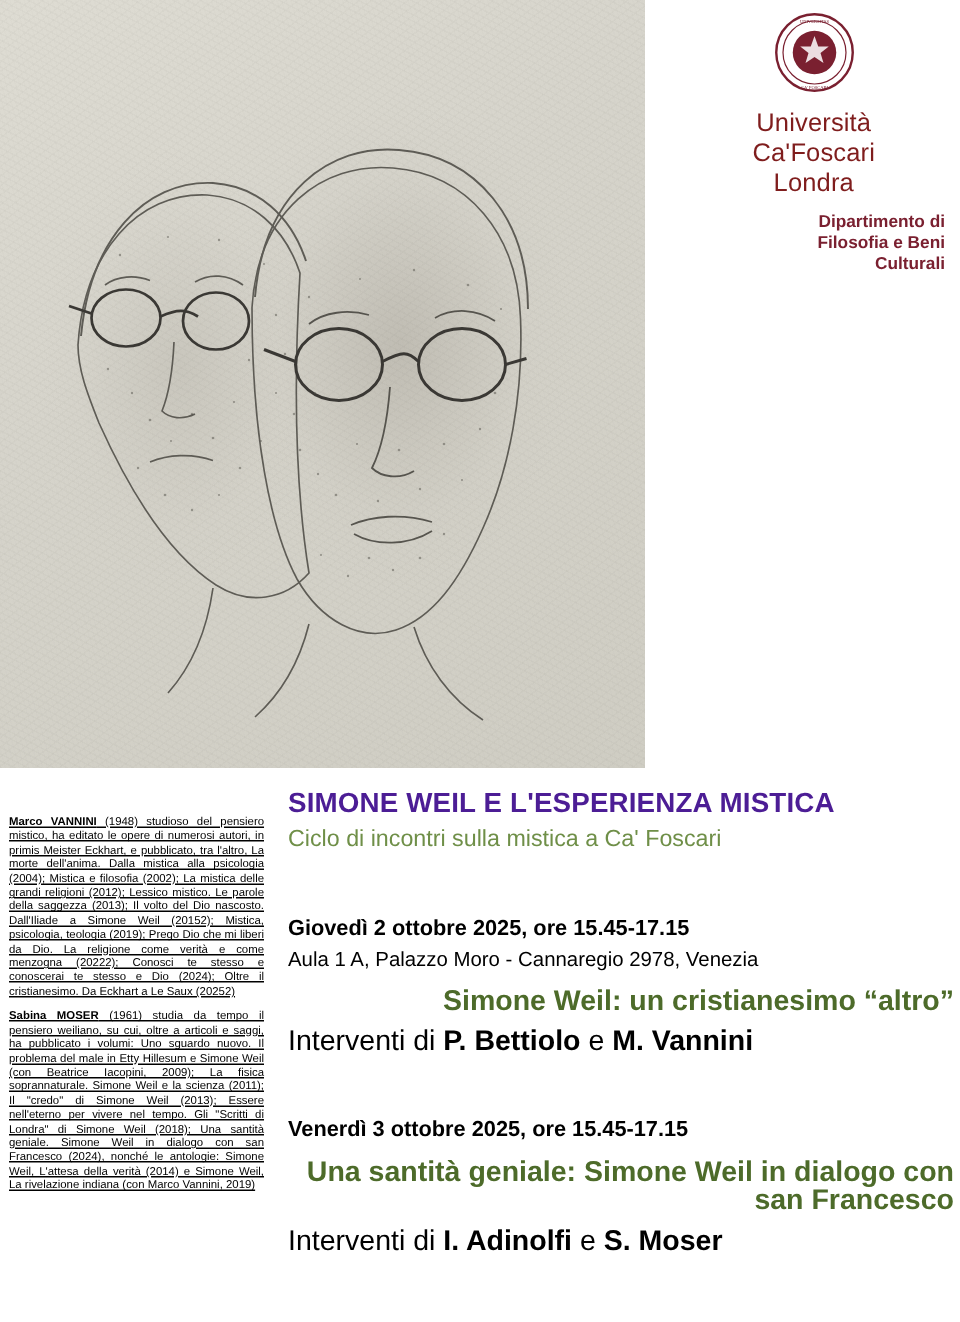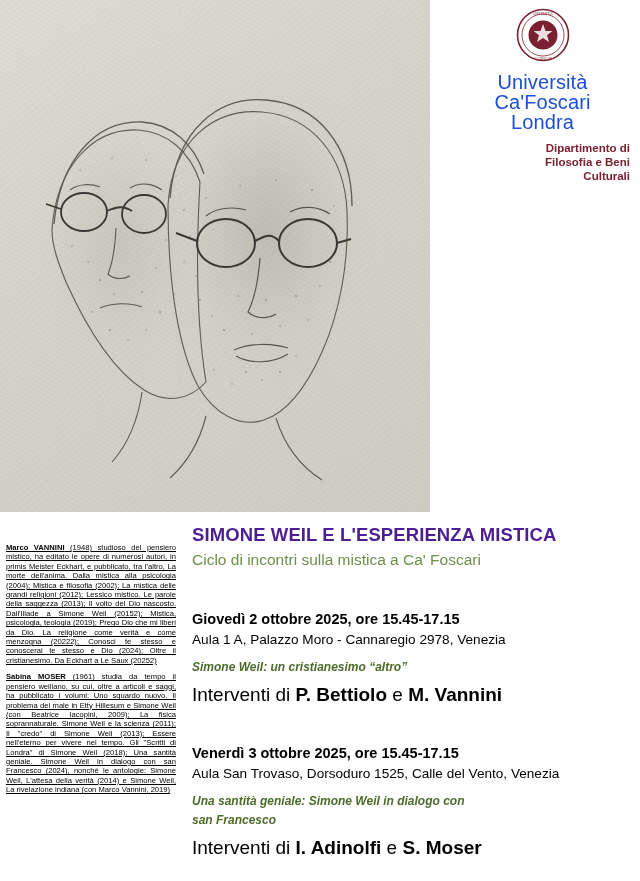--- a/index.html
+++ b/index.html
@@ -63,23 +63,23 @@
     width: 175px;
     text-align: center;
   }
   .brand-seal {
     width: 54px;
     height: 54px;
     margin: 0 auto 10px auto;
     display: block;
   }
   .brand-name {
-    font-size: 20px;
+    font-size: 17px;
     line-height: 20px;
-    color: #1d4ed8;
+    color: #7f1d1d;
     font-weight: 400;
     letter-spacing: 0.1px;
   }
   .brand-dept {
     margin-top: 9px;
     font-size: 11.5px;
     line-height: 14px;
     color: #7a2030;
     font-weight: bold;
     text-align: right;
@@ -127,25 +127,25 @@
     font-weight: bold;
     line-height: 18px;
   }
   .event-where {
     margin-top: 3px;
     font-size: 13.6px;
     line-height: 17px;
   }
   .event-talk {
     margin-top: 10px;
-    font-size: 12px;
-    font-style: italic;
+    font-size: 19px;
     color: #4d6b2a;
     font-weight: bold;
     line-height: 19px;
+    text-align: right;
   }
   .event-speakers {
     margin-top: 9px;
     font-size: 19px;
     line-height: 17px;
   }
   .event-speakers b { font-weight: bold; }
 </style>
 </head>
 <body>
@@ -287,21 +287,20 @@
 
     <div class="event">
       <div class="event-when">Giovedì 2 ottobre 2025, ore 15.45-17.15</div>
       <div class="event-where">Aula 1 A, Palazzo Moro - Cannaregio 2978, Venezia</div>
       <div class="event-talk">Simone Weil: un cristianesimo “altro”</div>
       <div class="event-speakers"><span>Interventi di </span><b>P. Bettiolo</b><span> e </span><b>M. Vannini</b></div>
     </div>
 
     <div class="event">
       <div class="event-when">Venerdì 3 ottobre 2025, ore 15.45-17.15</div>
-      <div class="event-where">Aula San Trovaso, Dorsoduro 1525, Calle del Vento, Venezia</div>
       <div class="event-talk">
         <div>Una santità geniale: Simone Weil in dialogo con</div>
         <div>san Francesco</div>
       </div>
       <div class="event-speakers"><span>Interventi di </span><b>I. Adinolfi</b><span> e </span><b>S. Moser</b></div>
     </div>
   </div>
 
 </div>
 

